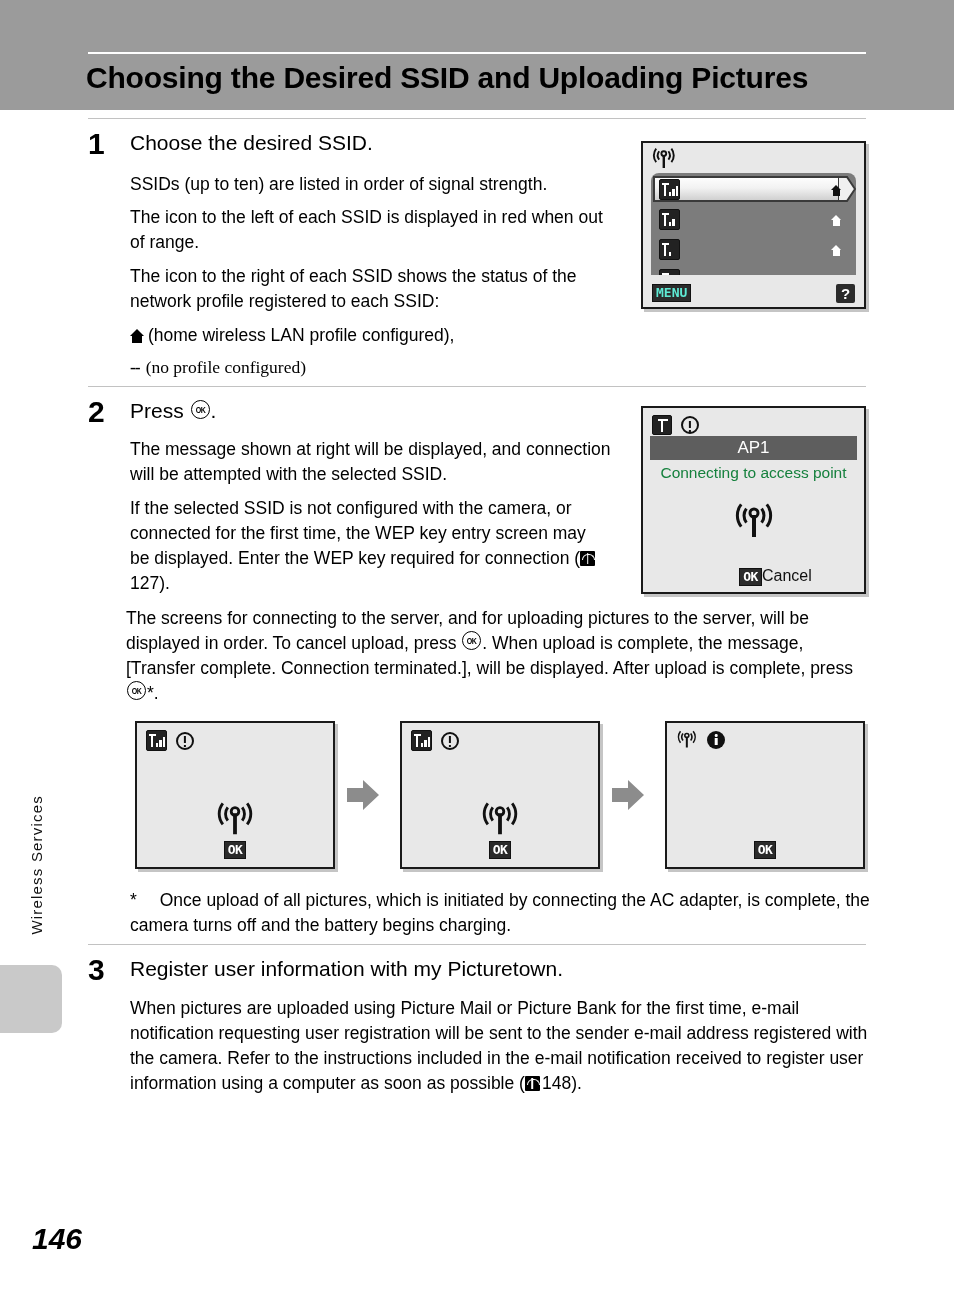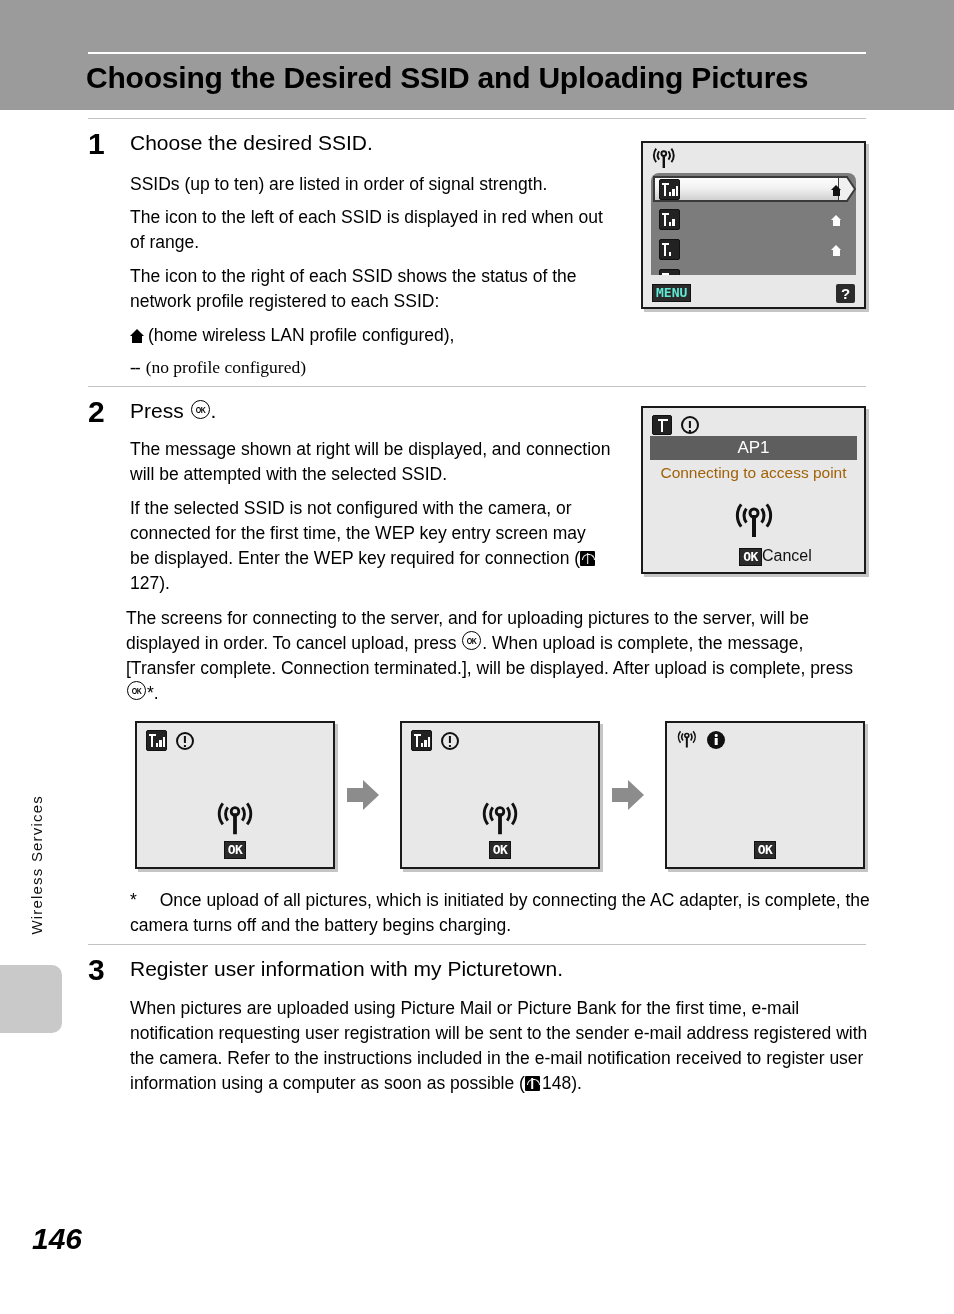--- a/index.html
+++ b/index.html
@@ -182,21 +182,21 @@
   .tbox .cross{position:absolute;left:4.5px;top:3px;width:10px;height:2.4px;background:#fff;}
   
   .ant-big{position:absolute;left:50%;transform:translateX(-50%);}
 
   .msg-title{
     position:absolute;left:7px;right:7px;top:28px;height:24px;
     background:#5e5e5e;color:#fff;font-size:17px;text-align:center;line-height:24px;
   }
   .msg-sub{
     position:absolute;left:0;right:0;top:56px;
-    text-align:center;font-size:15.5px;color:#a16207;
+    text-align:center;font-size:15.5px;color:#15803d;
   }
   .ok-badge{
     display:inline-block;background:#2b2b2b;color:#fff;
     font-size:13px;font-weight:bold;padding:1px 3px;border:1.5px solid #111;
     font-family:"DejaVu Sans Mono", monospace;line-height:14px;letter-spacing:-0.5px;
   }
   .cancel-row{
     position:absolute;left:0;right:0;bottom:6px;text-align:center;
     font-size:16px;color:#111;margin-left:44px;
   }
@@ -293,21 +293,21 @@
 
 <div class="para" style="left:130px;top:437px;width:485px;">The message shown at right will be displayed, and connection will be attempted with the selected SSID.</div>
 <div class="para" style="left:130px;top:496px;width:480px;">
   <span>If the selected SSID is not configured with the camera, or connected for the first time, the WEP key entry screen may be displayed. Enter the WEP key required for connection (</span><span class="ref"></span><span>127</span>).
 </div>
 
 <div class="para" style="left:126px;top:606px;width:746px;">
   <span>The screens for connecting to the server, and for uploading pictures to the server, will be displayed in order. To cancel upload, press </span><span class="ok"></span><span>. When upload is complete, the message, [Transfer complete. Connection terminated.], will be displayed. After upload is complete, press </span><span class="ok"></span><span>*.</span>
 </div>
 
-<div class="screen" style="left:641px;top:406px;width:225px;height:168px;">
+<div class="screen" style="left:641px;top:406px;width:225px;height:188px;">
   <div class="hdr-icons">
     <span class="tbox">
         <i class="mast"></i>
         <i class="cross"></i>
       </span>
     <span class="warn-ico"></span>
   </div>
   <div class="msg-title">AP1</div>
   <div class="msg-sub">Connecting to access point</div>
   <svg class="ant-big" width="42" height="40" viewBox="0 0 42 40" style="top:94px;">

